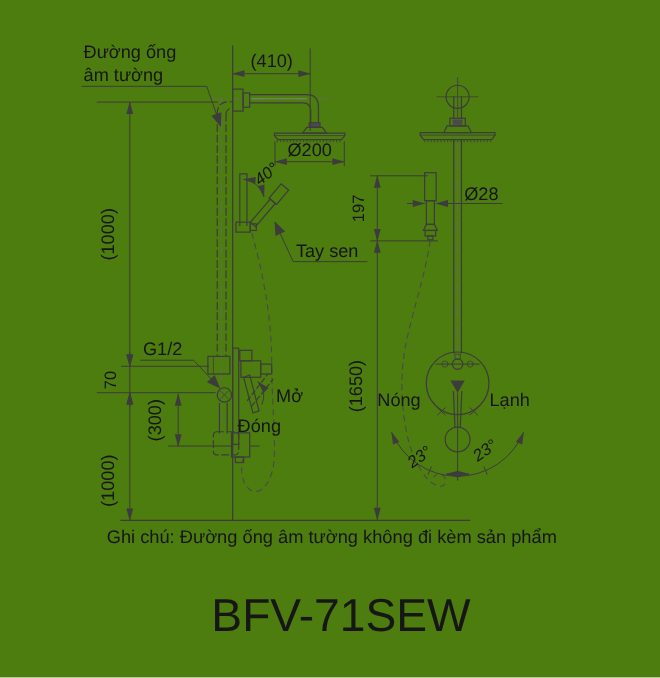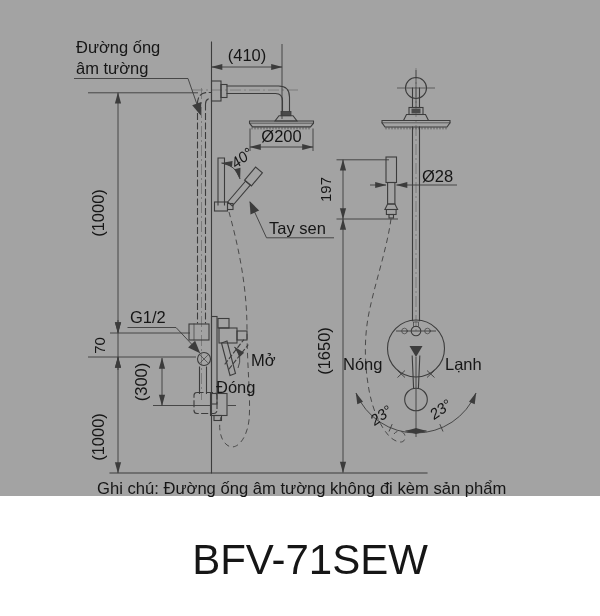--- a/index.html
+++ b/index.html
@@ -1,17 +1,17 @@
 <!DOCTYPE html>
 <html><head>
 <meta charset="utf-8">
 <style>
   html,body{margin:0;padding:0;background:#ffffff;width:600px;height:616px;overflow:hidden;
     font-family:"Liberation Sans", sans-serif;}
-  #stage{position:relative;width:600px;height:496px;background:#a3a3a3;}
+  #stage{position:relative;width:600px;height:616px;background:#4d7c0f;}
   svg{position:absolute;left:0;top:0;}
   svg text{font-family:"Liberation Sans", sans-serif;fill:#161616;}
   .ln{stroke:#3c3c3c;fill:none;stroke-width:1.1;stroke-linecap:square;}
   .dim{stroke:#3c3c3c;fill:none;stroke-width:0.9;}
   .thin{stroke-width:0.7;}
   .cl{stroke:#6a6a6a;fill:none;stroke-width:0.7;stroke-dasharray:11 3 2 3;}
   .hid{stroke-dasharray:6 3.5;}
   .hose{stroke:#4a4a4a;stroke-width:1;stroke-dasharray:5.5 4;fill:none;}
   .dash{stroke-dasharray:4 3;}
   .t16{font-size:16.5px;}

